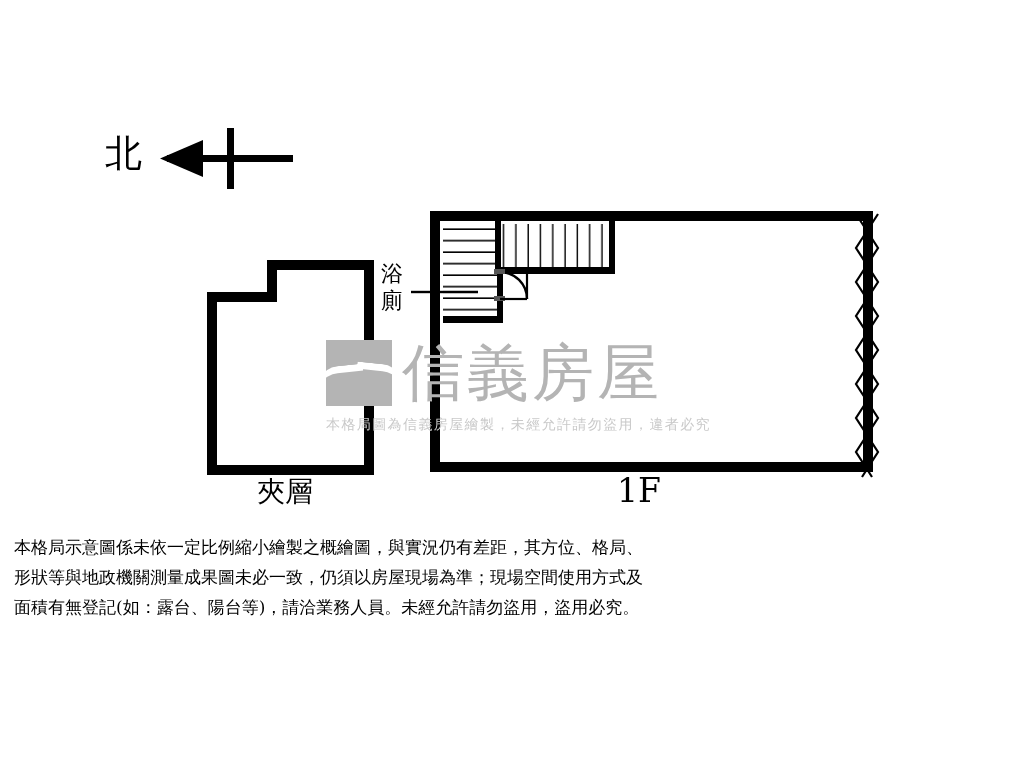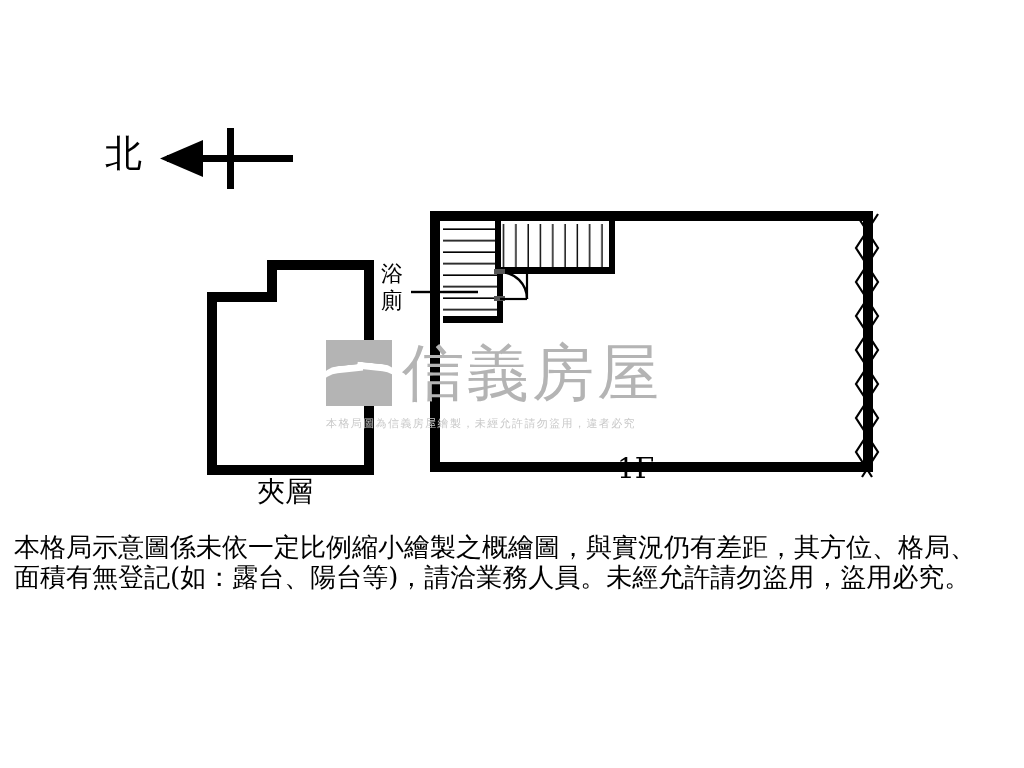--- a/index.html
+++ b/index.html
@@ -96,21 +96,21 @@
     line-height: 66px;
     color: #b4b4b4;
     letter-spacing: 3px;
     margin-left: 10px;
     font-weight: 400;
     white-space: nowrap;
   }
   #wm-sub {
     margin-top: 6px;
     font-family: "DejaVu Sans", "Liberation Sans", sans-serif;
-    font-size: 11px;
+    font-size: 14px;
     line-height: 16px;
     color: #c9c9c9;
     letter-spacing: 1.4px;
     white-space: nowrap;
   }
 
   
   .floor-caption {
     position: absolute;
     font-family: "DejaVu Serif", "Liberation Serif", serif;
@@ -118,22 +118,22 @@
     white-space: nowrap;
   }
   #caption-mezzanine {
     left: 257px;
     top: 473px;
     font-size: 28px;
     line-height: 38px;
   }
   #caption-first-floor {
     left: 617px;
-    top: 448px;
-    font-size: 28px;
+    top: 470px;
+    font-size: 33px;
     line-height: 42px;
     font-family: "DejaVu Serif", "Liberation Serif", serif;
   }
 
   
   #bath-label {
     position: absolute;
     left: 381px;
     top: 260px;
     font-family: "DejaVu Serif", "Liberation Serif", serif;
@@ -145,21 +145,21 @@
     white-space: normal;
   }
 
   
   #disclaimer {
     position: absolute;
     left: 14px;
     top: 532px;
     width: 996px;
     font-family: "DejaVu Serif", "Liberation Serif", serif;
-    font-size: 26px;
+    font-size: 17px;
     line-height: 30px;
     color: #000000;
     letter-spacing: 0px;
   }
   #disclaimer .line {
     white-space: nowrap;
   }
 </style>
 </head>
 <body>
@@ -245,16 +245,17 @@
     <div id="wm-sub">本格局圖為信義房屋繪製，未經允許請勿盜用，違者必究</div>
   </div>
 
   <div id="bath-label">浴廁</div>
 
   <div class="floor-caption" id="caption-mezzanine">夾層</div>
   <div class="floor-caption" id="caption-first-floor">1F</div>
 
   <div id="disclaimer">
     <div class="line">本格局示意圖係未依一定比例縮小繪製之概繪圖，與實況仍有差距，其方位、格局、</div>
+    <div class="line">形狀等與地政機關測量成果圖未必一致，仍須以房屋現場為準；現場空間使用方式及</div>
     <div class="line">面積有無登記(如：露台、陽台等)，請洽業務人員。未經允許請勿盜用，盜用必究。</div>
   </div>
 
 </div>
 
 </body></html>

